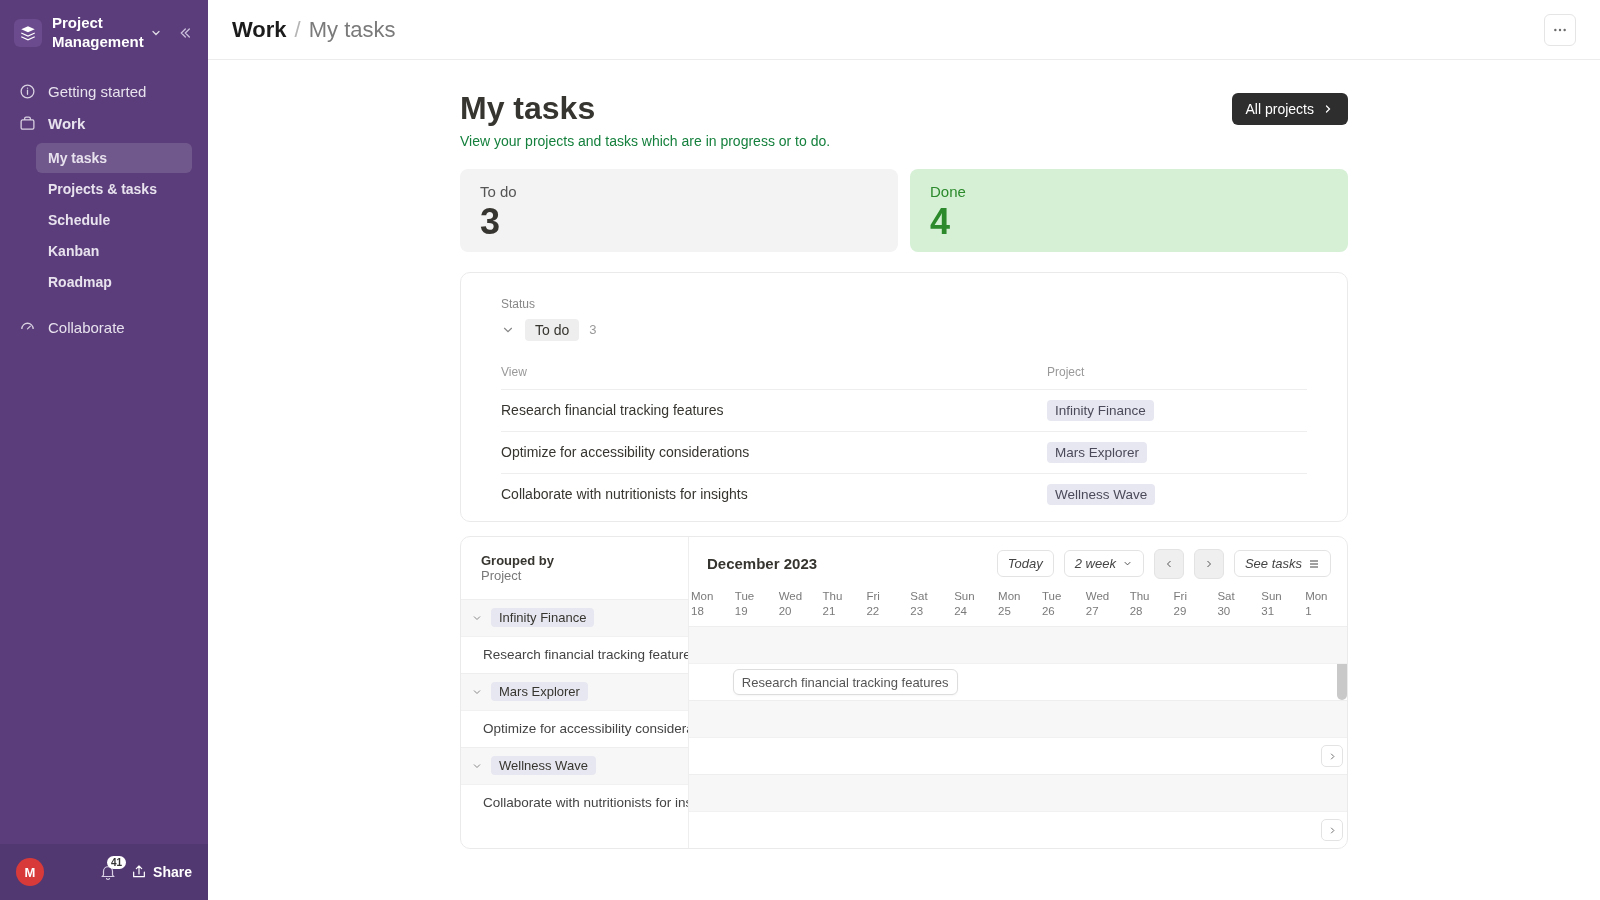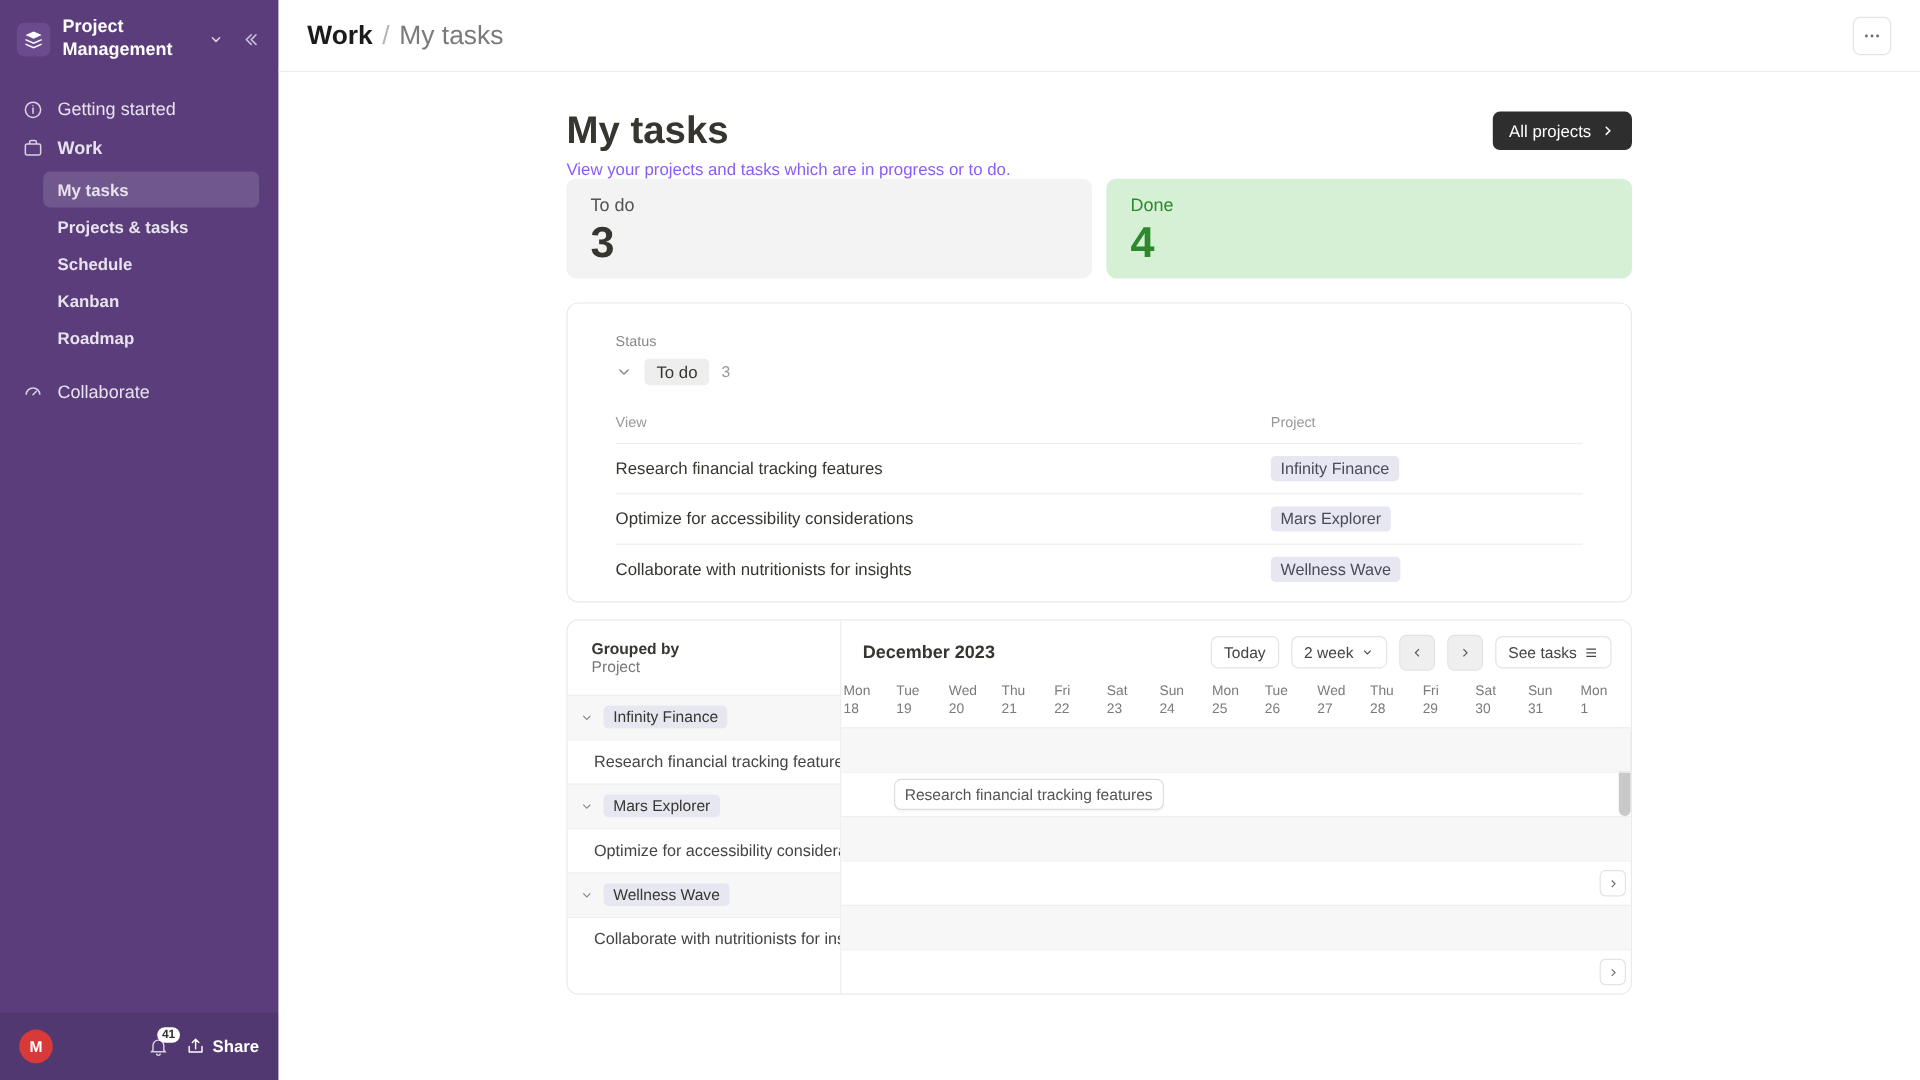--- a/index.html
+++ b/index.html
@@ -1,21 +1,21 @@
 <!DOCTYPE html>
 <html><head>
 <meta charset="utf-8">
 <style>
   * { box-sizing: border-box; margin: 0; padding: 0; }
   html, body { height: 100%; font-family: -apple-system, BlinkMacSystemFont, "Segoe UI", Helvetica, Arial, sans-serif; font-size: 14px; color: #37352f; }
   body { display: flex; overflow: hidden; }
 
   
   .sidebar {
-    width: 232px;
+    width: 208px;
     background: #5a3d7a;
     color: #e8e2ee;
     display: flex;
     flex-direction: column;
     flex-shrink: 0;
   }
   .sb-header {
     display: flex;
     align-items: center;
     padding: 14px 12px 10px 14px;
@@ -109,21 +109,21 @@
   .content { flex: 1; overflow: auto; padding: 30px 0 40px 0; }
   .inner { width: 888px; margin: 0 auto; }
 
   .page-head { display: flex; align-items: center; margin-bottom: 6px; }
   .page-title { font-size: 32px; font-weight: 700; flex: 1; }
   .btn-dark {
     background: #2e2e2e; color: #fff; border: none;
     padding: 8px 14px; border-radius: 6px; font-size: 14px;
     display: flex; align-items: center; gap: 8px; cursor: pointer;
   }
-  .page-sub { color: #8b5cf6; font-size: 14px; }
+  .page-sub { color: #15803d; font-size: 14px; margin-bottom: 20px; }
 
   .stats { display: flex; gap: 12px; margin-bottom: 20px; }
   .stat {
     flex: 1; border-radius: 8px; padding: 14px 20px 10px 20px;
   }
   .stat .label { font-size: 15px; font-weight: 500; margin-bottom: 2px; }
   .stat .value { font-size: 36px; font-weight: 700; line-height: 1.1; }
   .stat-todo { background: #f3f3f3; }
   .stat-todo .label { color: #555; }
   .stat-prog { background: #c7ecef; }
@@ -189,21 +189,21 @@
 
   .tl-right { flex: 1; position: relative; display: flex; flex-direction: column; overflow: hidden; }
   .tl-toolbar {
     display: flex; align-items: center; gap: 10px;
     padding: 12px 16px 4px 18px;
   }
   .tl-month { font-weight: 600; font-size: 15px; flex: 1; }
   .btn-light {
     border: 1px solid #e3e3e3; background: #fff; color: #444;
     padding: 5px 10px; border-radius: 6px; font-size: 13px;
-    display: inline-flex; align-items: center; gap: 6px; cursor: pointer;
+    display: inline-flex; align-items: center; gap: 6px; cursor: pointer; font-style: italic;
   }
   .btn-sq {
     width: 30px; height: 30px; border: 1px solid #e3e3e3; border-radius: 6px;
     display: inline-flex; align-items: center; justify-content: center; cursor: pointer; color: #555;
   }
 
   .tl-days {
     display: grid;
     grid-template-columns: repeat(15, minmax(42px, 1fr));
     padding: 6px 0 8px 0;

